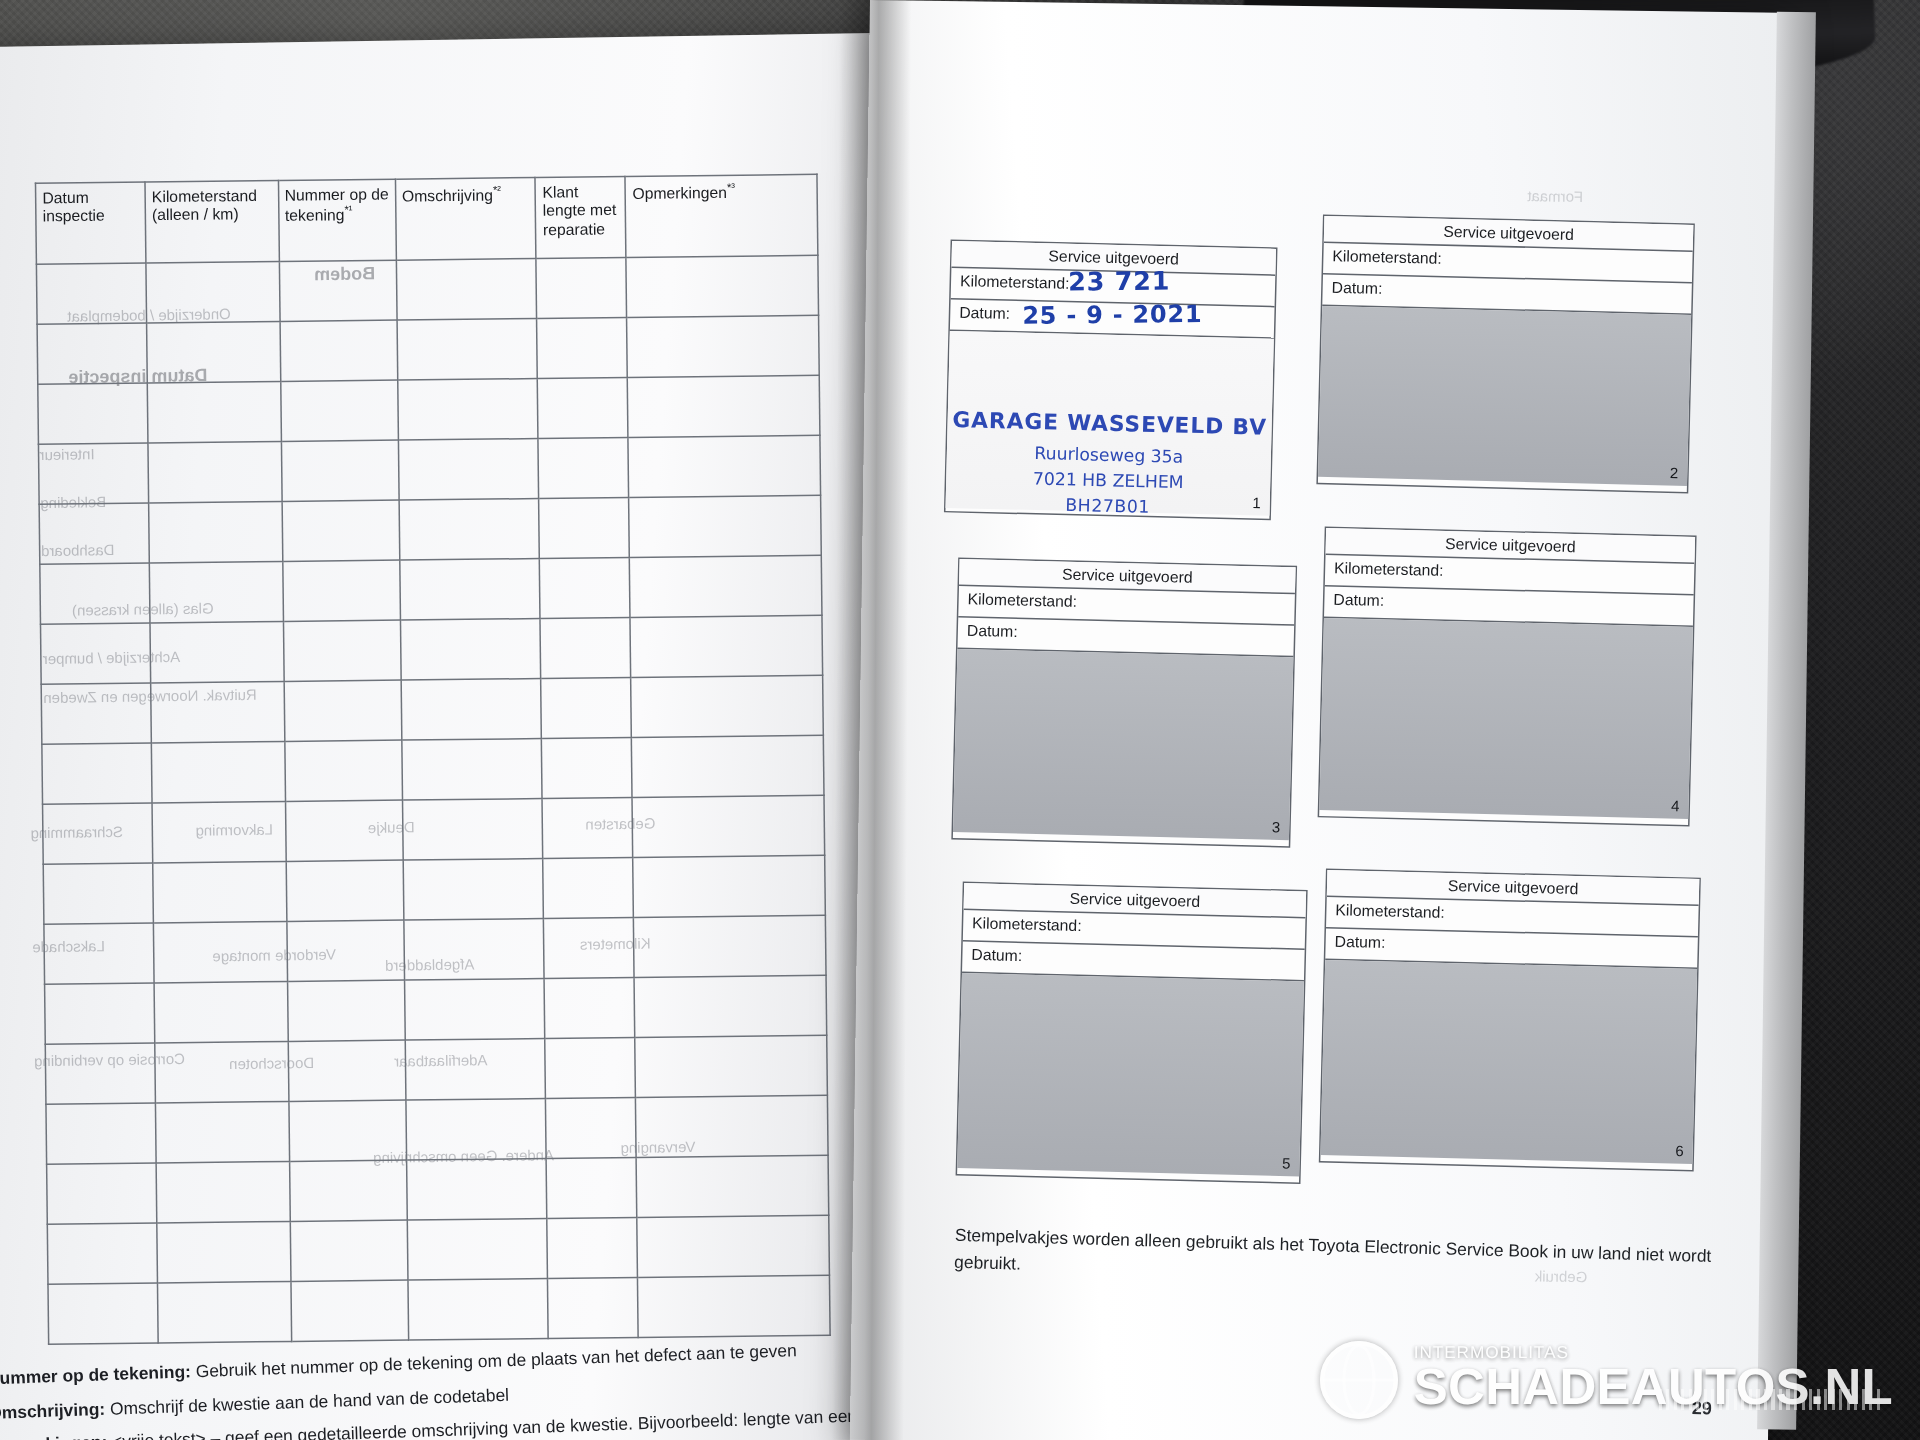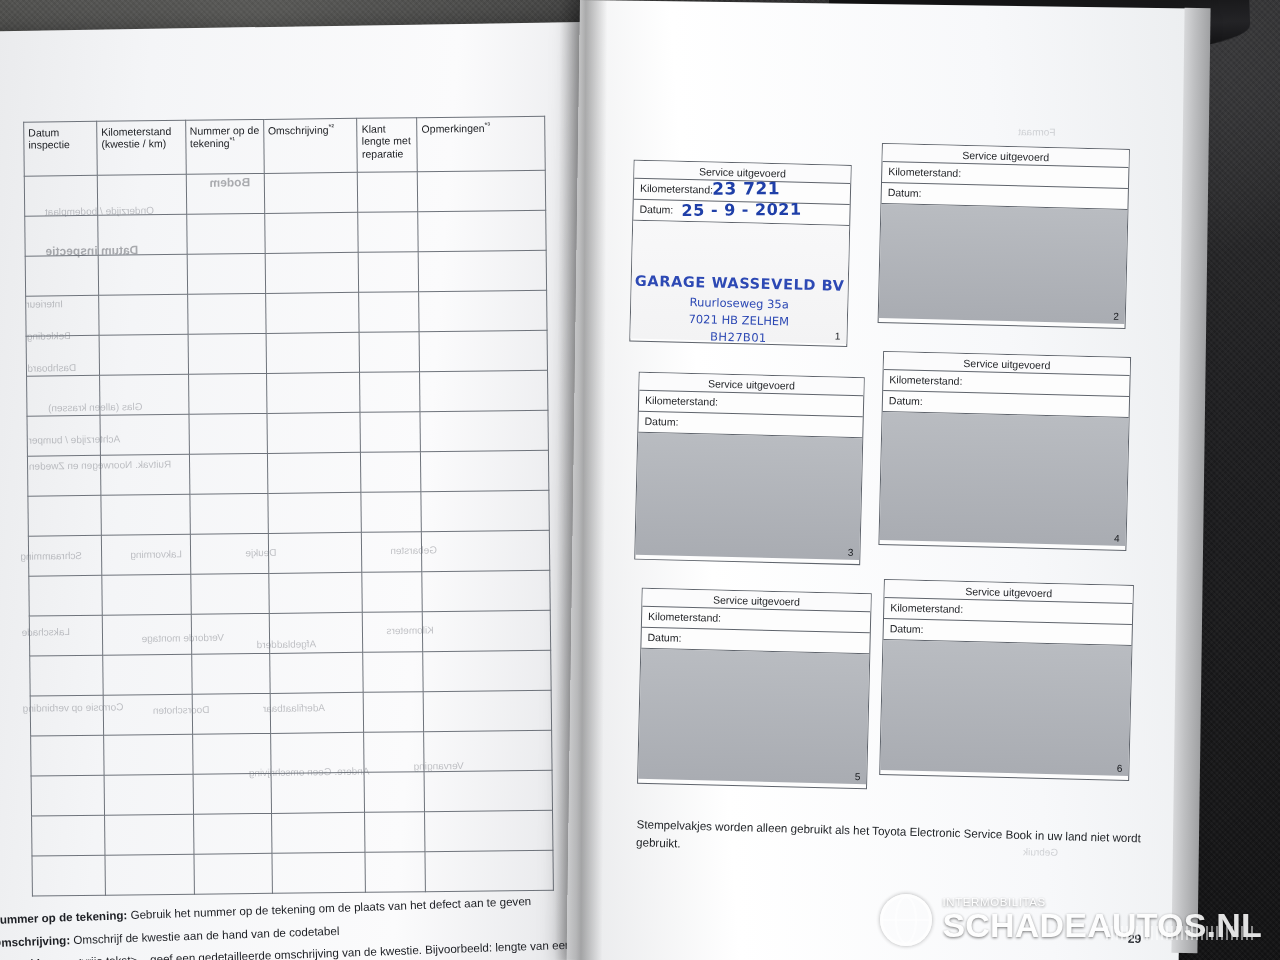--- a/index.html
+++ b/index.html
@@ -281,21 +281,21 @@
     <span class="ghost" style="left:160px; top:676px;">Doorschoten</span>
     <span class="ghost" style="left:270px; top:676px;">Aderfilaatbaar</span>
     <span class="ghost" style="left:255px; top:740px;">Andere. Geen omschrijving</span>
     <span class="ghost" style="left:420px; top:736px;">Vervanging</span>
 
     <div id="insp-table">
       <table class="insp">
         <thead>
           <tr>
             <th style="width:14%">Datum inspectie</th>
-            <th style="width:17%">Kilometerstand (kwestie / km)</th>
+            <th style="width:17%">Kilometerstand (alleen / km)</th>
             <th style="width:15%">Nummer op de tekening<span class="sup">*¹</span></th>
             <th style="width:18%">Omschrijving<span class="sup">*²</span></th>
             <th style="width:11.5%">Klant lengte met reparatie</th>
             <th style="width:24.5%">Opmerkingen<span class="sup">*³</span></th>
           </tr>
         </thead>
         <tbody id="insp-body">
             <tr>
               <td></td>
               <td></td>

